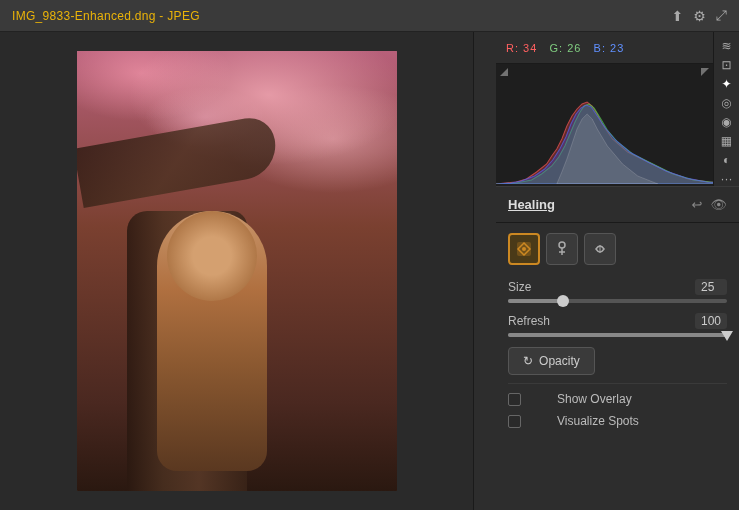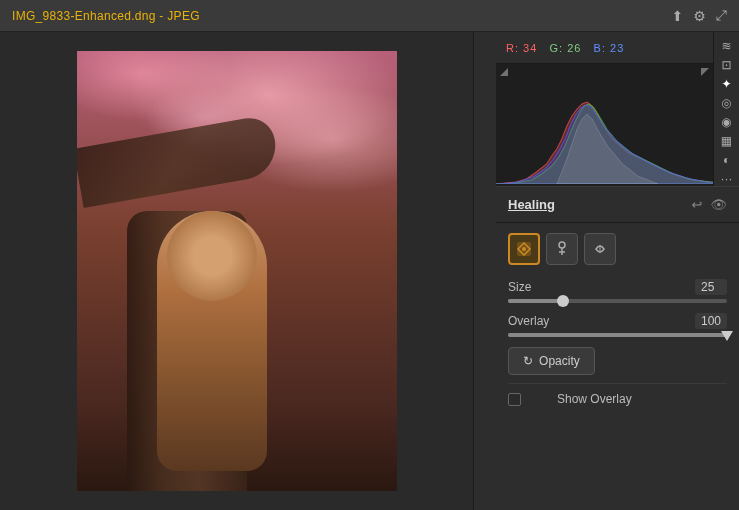--- a/index.html
+++ b/index.html
@@ -523,39 +523,43 @@
             <span class="slider-value">25</span>
           </div>
           <div class="slider-track">
             <div class="slider-fill" style="width:25%;"></div>
             <div class="slider-thumb" style="left:25%;"></div>
           </div>
         </div>
 
         <div class="slider-row">
           <div class="slider-label-row">
-            <span class="slider-label">Overlay</span>
+            <span class="slider-label">Refresh</span>
             <span class="slider-value">100</span>
           </div>
           <div class="slider-track">
             <div class="slider-fill" style="width:100%;"></div>
             <div class="slider-thumb opacity-thumb" style="left:100%;"></div>
           </div>
         </div>
 
         <button class="refresh-btn">
           <span>↻</span>
           <span>Opacity</span>
         </button>
 
         <div class="divider"></div>
 
         <div class="checkbox-row">
           <div class="checkbox"></div>
           <span class="checkbox-label">Show Overlay</span>
         </div>
 
+        <div class="checkbox-row">
+          <div class="checkbox"></div>
+          <span class="checkbox-label">Visualize Spots</span>
+        </div>
 
       </div>
     </div>
   </div>
 
 </div>
 
 </body></html>

